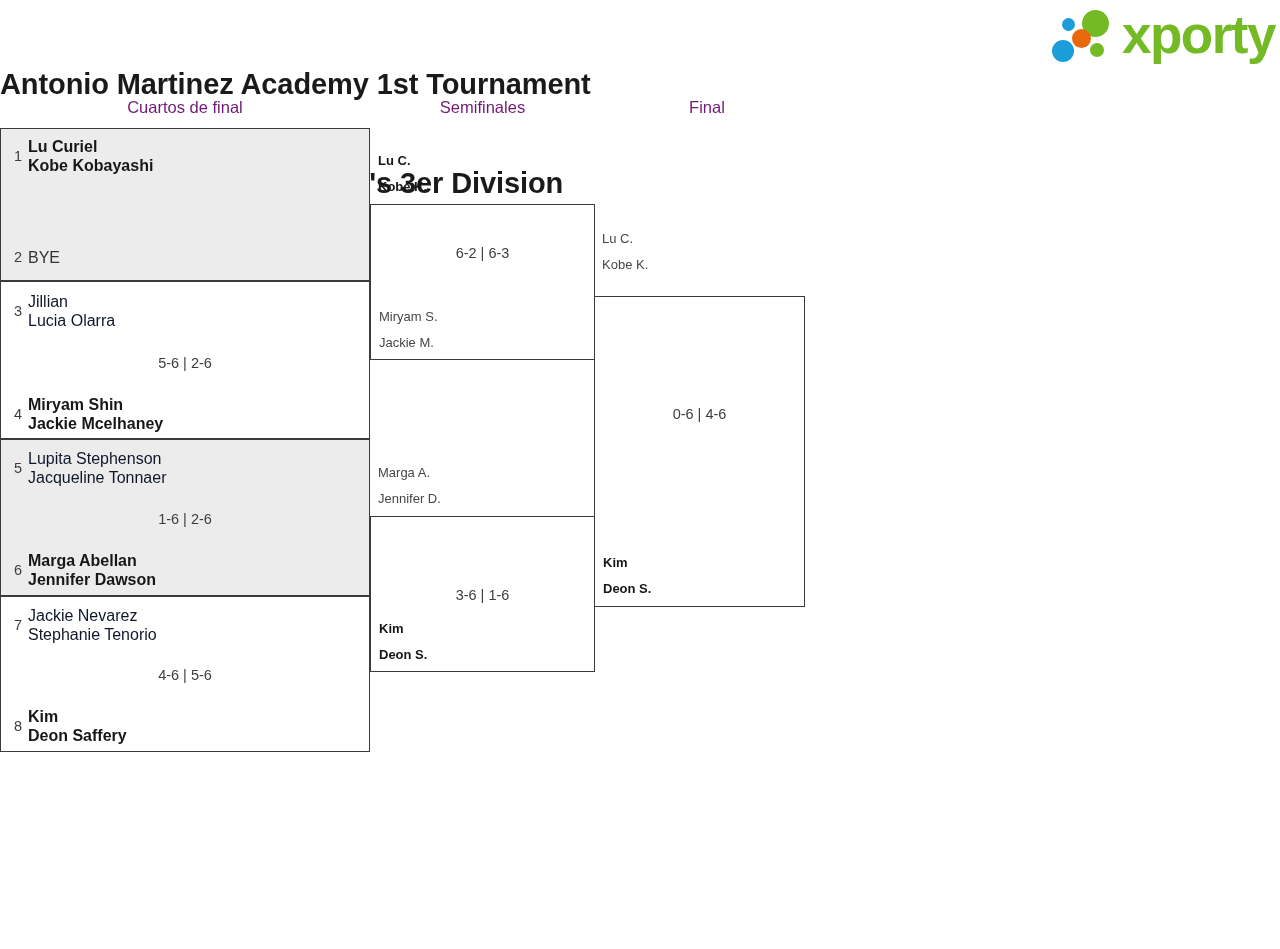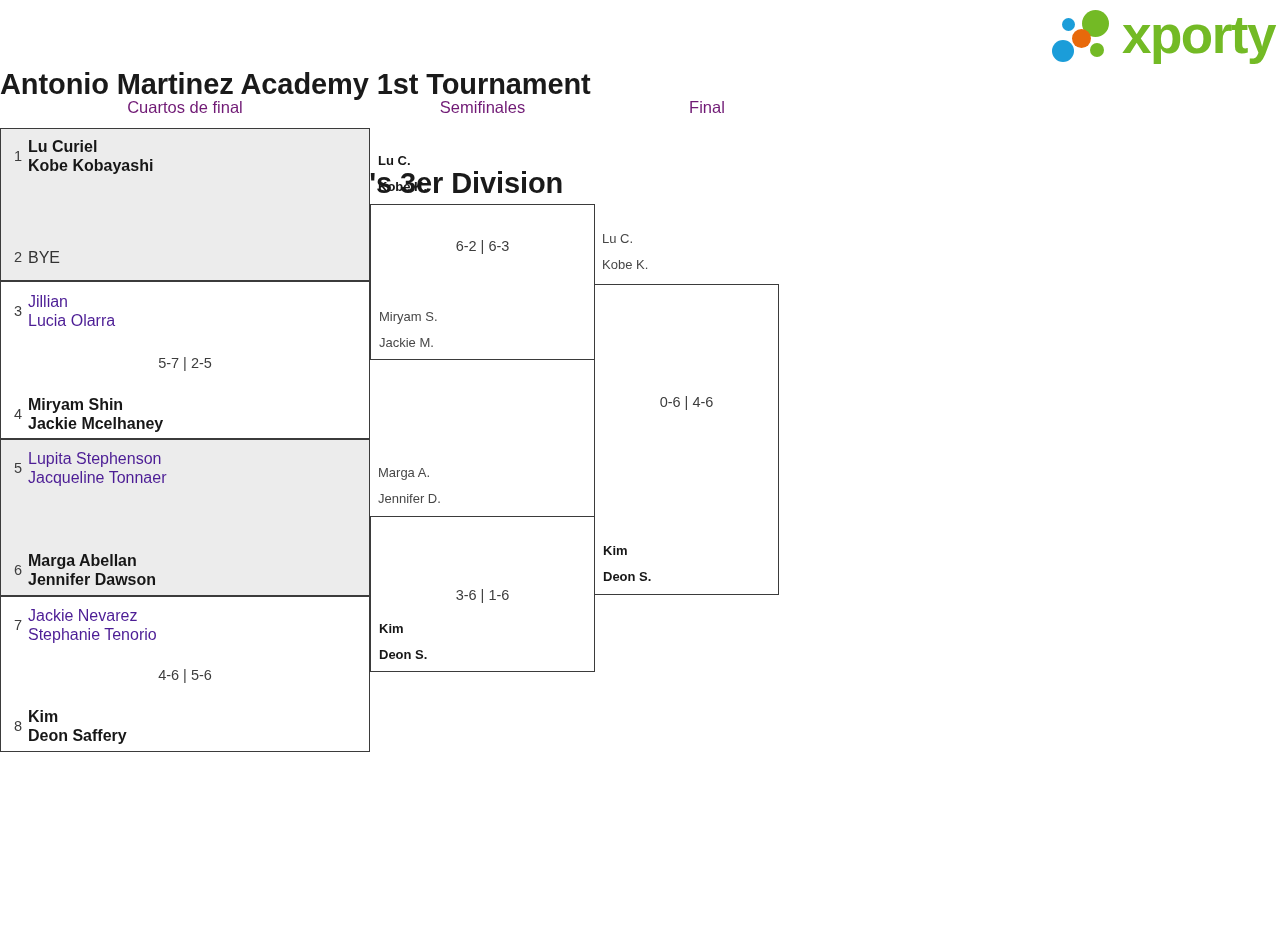--- a/index.html
+++ b/index.html
@@ -67,21 +67,21 @@
   .seed-num {
     width: 20px; flex: 0 0 20px;
     font-size: 14.5px; font-weight: 400; line-height: 17px;
     color: #3d3d3d; text-align: center;
   }
   .seed-names {
     font-size: 16px; line-height: 19px;
     white-space: pre-line;
   }
   .seed-names.winner { font-weight: 700; color: #171717; }
-  .seed-names.loser  { font-weight: 400; color: #4c1d95; }
+  .seed-names.loser  { font-weight: 400; color: #0f172a; }
   .seed-names.bye    { font-weight: 400; color: #333333; }
 
   
   .score {
     position: absolute; width: 100%; left: 0;
     text-align: center;
     font-size: 14.5px; font-weight: 400; line-height: 18px;
     color: #3d3d3d;
   }
 
@@ -135,34 +135,35 @@
       <span class="seed-names bye">BYE</span>
     </div>
   </div>
 
   <div class="match-box" style="left:0px; top:281px; width:370px; height:158px;">
     <div class="seed-row" style="top:10px;">
       <span class="seed-num">3</span>
       <span class="seed-names loser">Jillian
 Lucia Olarra</span>
     </div>
-    <div class="score" style="top:72px;">5-7 | 2-5</div>
+    <div class="score" style="top:72px;">5-6 | 2-6</div>
     <div class="seed-row" style="top:113px;">
       <span class="seed-num">4</span>
       <span class="seed-names winner">Miryam Shin
 Jackie Mcelhaney</span>
     </div>
   </div>
 
   <div class="match-box shaded" style="left:0px; top:439px; width:370px; height:157px;">
     <div class="seed-row" style="top:9px;">
       <span class="seed-num">5</span>
       <span class="seed-names loser">Lupita Stephenson
 Jacqueline Tonnaer</span>
     </div>
+    <div class="score" style="top:70px;">1-6 | 2-6</div>
     <div class="seed-row" style="top:111px;">
       <span class="seed-num">6</span>
       <span class="seed-names winner">Marga Abellan
 Jennifer Dawson</span>
     </div>
   </div>
 
   <div class="match-box" style="left:0px; top:596px; width:370px; height:156px;">
     <div class="seed-row" style="top:9px;">
       <span class="seed-num">7</span>
@@ -174,36 +175,36 @@
       <span class="seed-num">8</span>
       <span class="seed-names winner">Kim
 Deon Saffery</span>
     </div>
   </div>
 
   <div class="team-label winner" style="left:370px; top:148px;">Lu C.
 Kobe K.</div>
 
   <div class="match-box" style="left:370px; top:204px; width:225px; height:156px;">
-    <div class="score" style="top:32px;">6-2 | 6-3</div>
+    <div class="score" style="top:39px;">6-2 | 6-3</div>
     <div class="team-label loser" style="left:0px; top:99px;">Miryam S.
 Jackie M.</div>
   </div>
 
   <div class="team-label loser" style="left:370px; top:460px;">Marga A.
 Jennifer D.</div>
 
   <div class="match-box" style="left:370px; top:516px; width:225px; height:156px;">
     <div class="score" style="top:32px;margin-top:37px;">3-6 | 1-6</div>
     <div class="team-label winner" style="left:0px; top:99px;">Kim
 Deon S.</div>
   </div>
 
   <div class="team-label loser" style="left:594px; top:226px;">Lu C.
 Kobe K.</div>
 
-  <div class="match-box" style="left:594px; top:284px; width:185px; height:311px;">
+  <div class="match-box" style="left:594px; top:296px; width:211px; height:311px;">
     <div class="score" style="top:108px;">0-6 | 4-6</div>
     <div class="team-label winner" style="left:0px; top:253px;">Kim
 Deon S.</div>
   </div>
 
 </div>
 
 </body></html>

